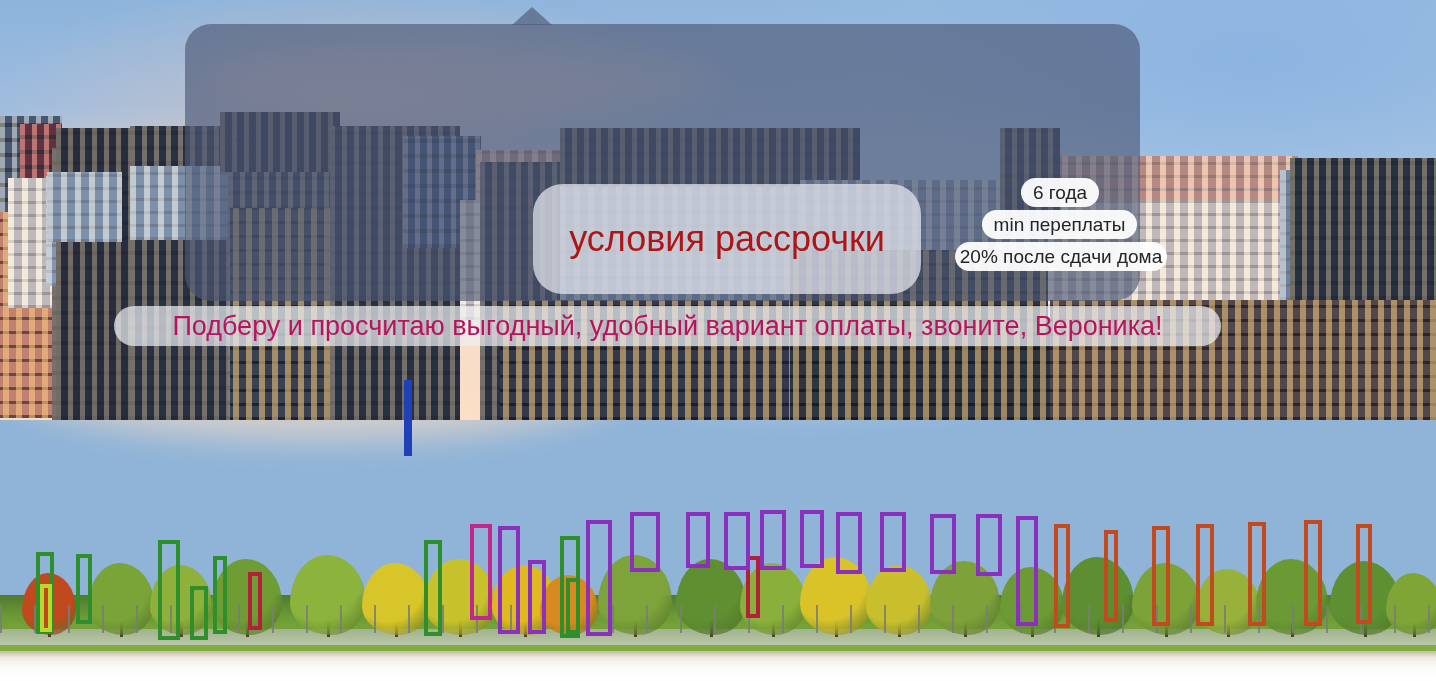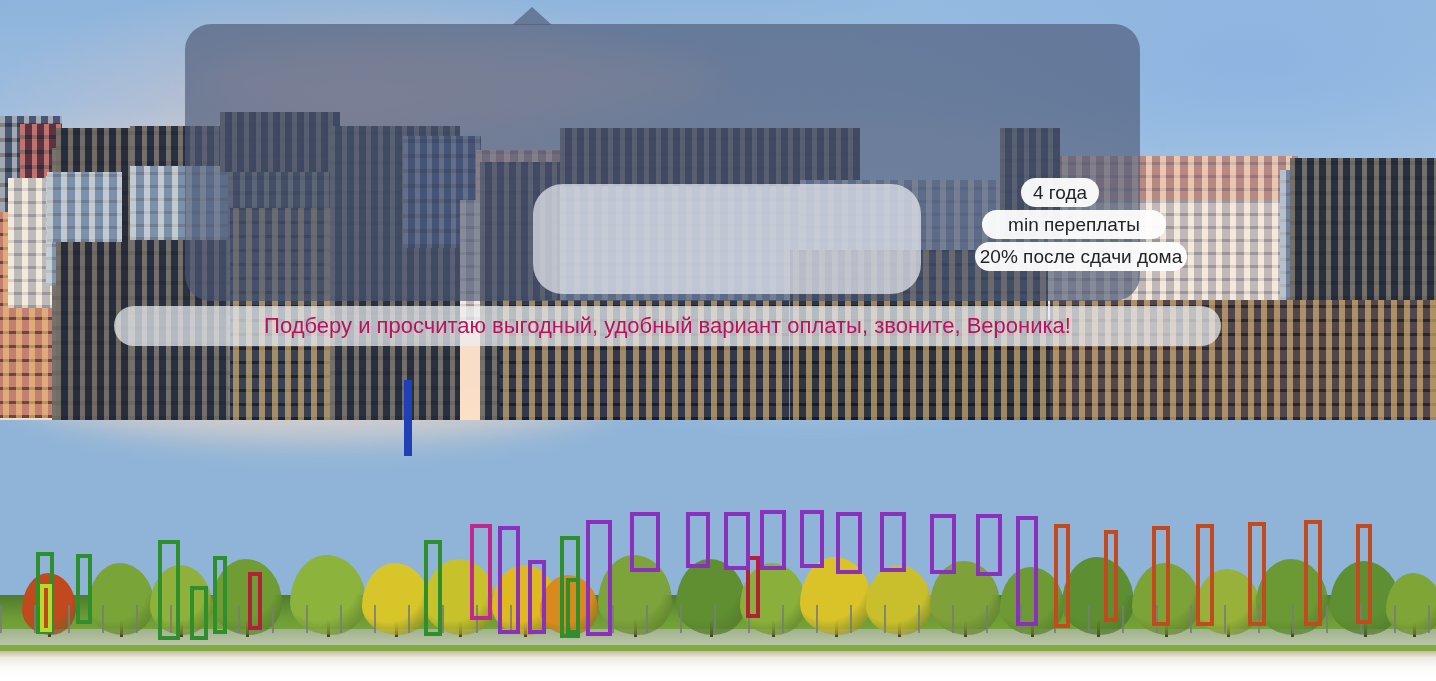--- a/index.html
+++ b/index.html
@@ -175,36 +175,36 @@
     color: #222426;
     font-size: 19px;
     display: flex;
     align-items: center;
     justify-content: center;
     white-space: nowrap;
     padding: 0 10px;
     height: 29px;
   }
   .pill-1 { left: 836px; top: 154px; width: 78px; }
-  .pill-2 { left: 797px; top: 186px; width: 184px; }
-  .pill-3 { left: 770px; top: 218px; width: 212px; margin-left: 20px; }
+  .pill-2 { left: 797px; top: 186px; width: 155px; }
+  .pill-3 { left: 770px; top: 218px; width: 212px; }
   .pill-4 { left: 751px; top: 250px; width: 283px; }
 
   
   .banner {
     position: absolute;
     left: 114px; top: 306px;
     width: 1107px; height: 40px;
     background: rgba(236,238,242,0.72);
     border-radius: 20px;
     display: flex;
     align-items: center;
     justify-content: center;
     color: #b8135c;
-    font-size: 22px;
+    font-size: 27px;
     white-space: nowrap;
   }
 </style>
 </head>
 <body>
 
 <div id="stage">
 
   <div class="sky">
     <div class="cloud c6"></div>
@@ -333,22 +333,23 @@
       <div class="accent" style="left: 1356px; top: 173px; width: 16px; height: 100px; border-width: 4px; border-color: rgb(194, 74, 30); position: absolute;"></div>
       <div class="accent" style="left: 404px; top: 29px; width: 8px; height: 76px; border-width: 4px; border-color: rgb(32, 64, 184); position: absolute;"></div>
     </div>
 
 
   <div class="bubble-tail"></div>
   <div class="bubble">
 
 
     <div class="plate plate-sub">
+      <span>условия рассрочки</span>
     </div>
 
-    <div class="pill pill-1">4 года</div>
+    <div class="pill pill-1">6 года</div>
     <div class="pill pill-2">min переплаты</div>
     <div class="pill pill-3">20% после сдачи дома</div>
   </div>
 
   <div class="banner">Подберу и просчитаю выгодный, удобный вариант оплаты, звоните, Вероника!</div>
 
 </div>
 
 </body></html>

